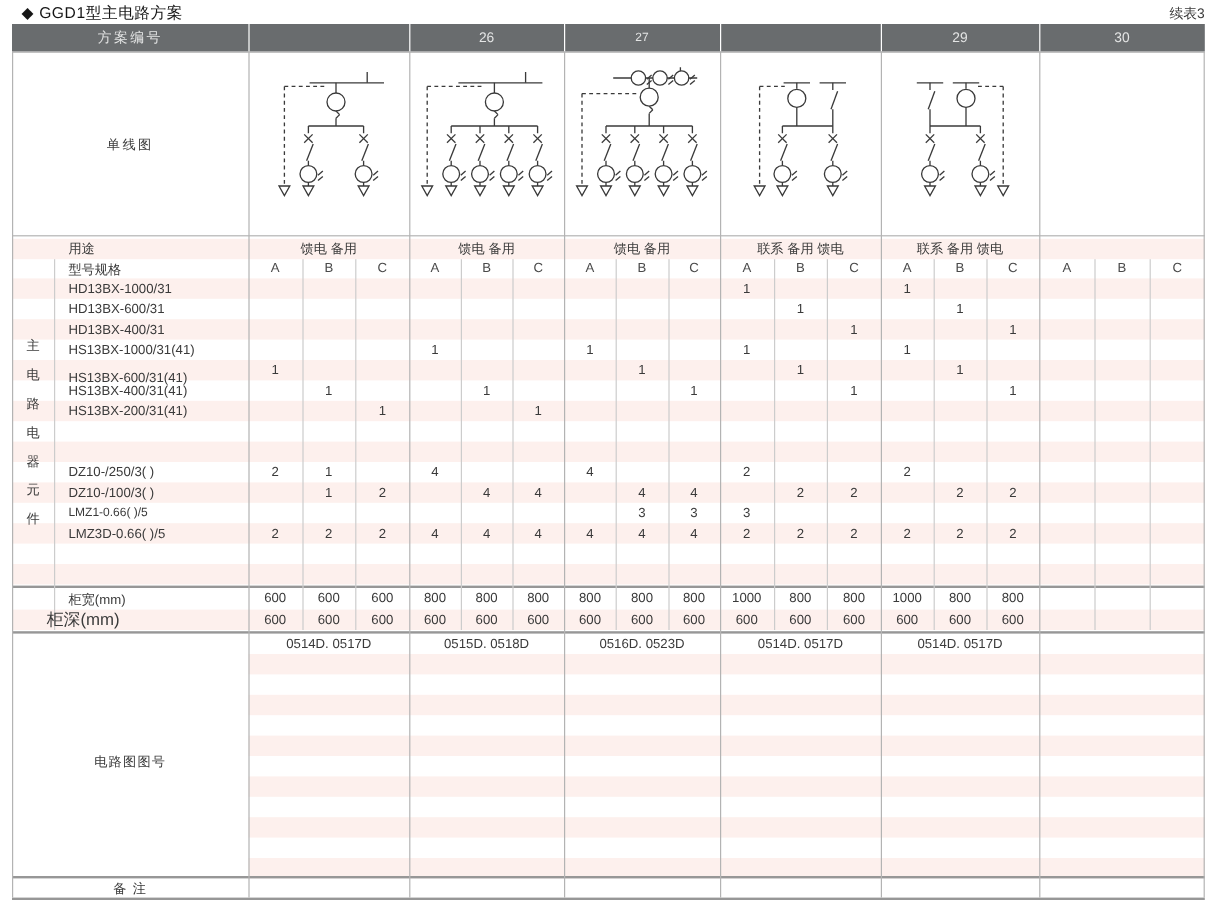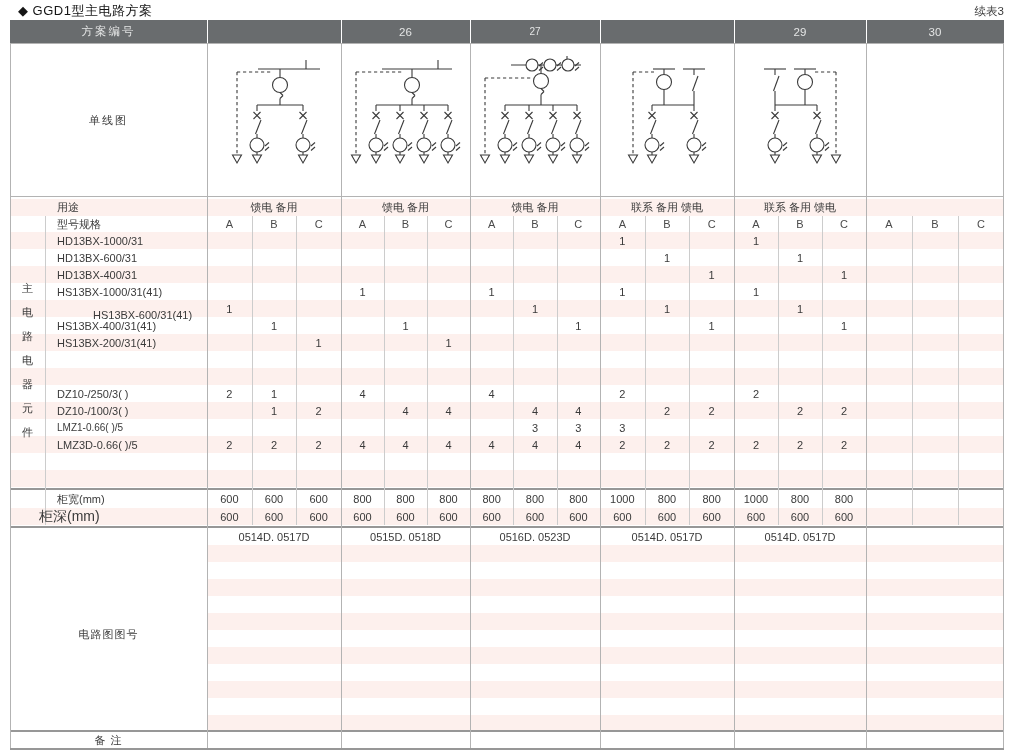--- a/index.html
+++ b/index.html
@@ -119,21 +119,21 @@
       <div class="abs cell" style="left: 644.667px; top: 249px; width: 44.6667px; height: 17px; font-size: 11px;">1</div>
       <div class="abs cell" style="left: 778px; top: 249px; width: 44px; height: 17px; font-size: 11px;">1</div>
       <div class="abs lft" style="left: 57px; top: 266px; width: 148px; height: 17px; font-size: 11px;">HD13BX-400/31</div>
       <div class="abs cell" style="left: 689.333px; top: 266px; width: 44.6667px; height: 17px; font-size: 11px;">1</div>
       <div class="abs cell" style="left: 822px; top: 266px; width: 44px; height: 17px; font-size: 11px;">1</div>
       <div class="abs lft" style="left: 57px; top: 283px; width: 148px; height: 17px; font-size: 11px;">HS13BX-1000/31(41)</div>
       <div class="abs cell" style="left: 341px; top: 283px; width: 43px; height: 17px; font-size: 11px;">1</div>
       <div class="abs cell" style="left: 470px; top: 283px; width: 43.3333px; height: 17px; font-size: 11px;">1</div>
       <div class="abs cell" style="left: 600px; top: 283px; width: 44.6667px; height: 17px; font-size: 11px;">1</div>
       <div class="abs cell" style="left: 734px; top: 283px; width: 44px; height: 17px; font-size: 11px;">1</div>
-      <div class="abs lft" style="left: 57px; top: 300px; width: 148px; height: 30px; font-size: 11px; margin-left: 36px;">HS13BX-600/31(41)</div>
+      <div class="abs lft" style="left: 57px; top: 300px; width: 148px; height: 30px; font-size: 11px;">HS13BX-600/31(41)</div>
       <div class="abs cell" style="left: 207px; top: 300px; width: 44.6667px; height: 17px; font-size: 11px;">1</div>
       <div class="abs cell" style="left: 513.333px; top: 300px; width: 43.3333px; height: 17px; font-size: 11px;">1</div>
       <div class="abs cell" style="left: 644.667px; top: 300px; width: 44.6667px; height: 17px; font-size: 11px;">1</div>
       <div class="abs cell" style="left: 778px; top: 300px; width: 44px; height: 17px; font-size: 11px;">1</div>
       <div class="abs lft" style="left: 57px; top: 317px; width: 148px; height: 17px; font-size: 11px;">HS13BX-400/31(41)</div>
       <div class="abs cell" style="left: 251.667px; top: 317px; width: 44.6667px; height: 17px; font-size: 11px;">1</div>
       <div class="abs cell" style="left: 384px; top: 317px; width: 43px; height: 17px; font-size: 11px;">1</div>
       <div class="abs cell" style="left: 556.667px; top: 317px; width: 43.3333px; height: 17px; font-size: 11px;">1</div>
       <div class="abs cell" style="left: 689.333px; top: 317px; width: 44.6667px; height: 17px; font-size: 11px;">1</div>
       <div class="abs cell" style="left: 822px; top: 317px; width: 44px; height: 17px; font-size: 11px;">1</div>

